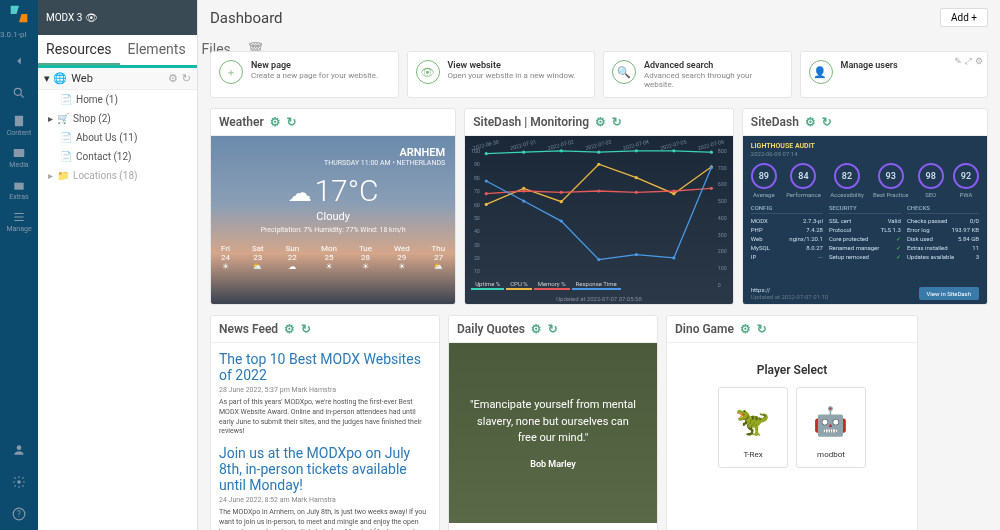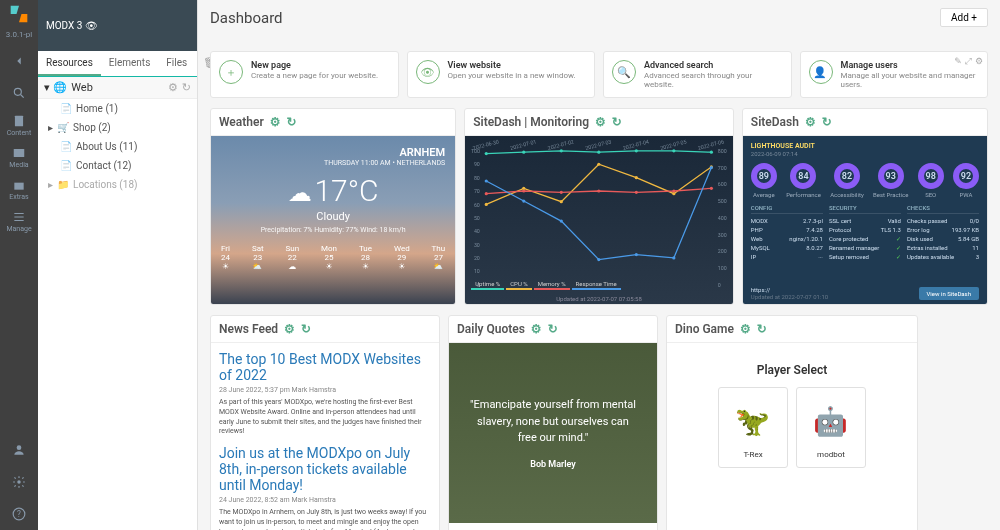--- a/index.html
+++ b/index.html
@@ -1,30 +1,30 @@
 <!DOCTYPE html>
 <html><head>
 <meta charset="utf-8">
 <style>
 * { margin:0; padding:0; box-sizing:border-box; font-family:-apple-system,BlinkMacSystemFont,"Segoe UI",Roboto,Arial,sans-serif; }
 body { background:#f5f5f5; color:#333; font-size:11px; overflow:hidden; }
 .app { display:flex; height:530px; width:1000px; }
 
 
-.rail { width:38px; background:#404040; color:#a8b8c0; display:flex; flex-direction:column; align-items:center; padding-top:0; }
+.rail { width:38px; background:#0c4a6e; color:#a8b8c0; display:flex; flex-direction:column; align-items:flex-start; padding-top:0; }
 .rail .logo { width:38px; height:28px; display:flex; align-items:center; justify-content:center; font-size:18px; }
 .rail .ver { font-size:8px; color:#89a; padding:2px 0 6px; }
 .rail .ri { width:38px; height:32px; display:flex; flex-direction:column; align-items:center; justify-content:center; cursor:pointer; font-size:7px; color:#89a; }
 .rail .ri svg { width:14px; height:14px; margin-bottom:1px; }
 .rail .spacer { flex:1; }
 
 
 .tree { width:160px; background:#fff; border-right:1px solid #e0e0e0; display:flex; flex-direction:column; }
-.tree .hdr { background:#3a4a54; color:#fff; padding:20px 8px; font-size:10px; display:flex; align-items:center; gap:4px; }
-.tree .tabs { display:flex; border-bottom:1px solid #14b8a6; font-size:10px; }
+.tree .hdr { background:#3a4a54; color:#fff; padding:12px 8px; font-size:10px; display:flex; align-items:center; gap:4px; }
+.tree .tabs { display:flex; border-bottom:3px solid #14b8a6; font-size:14px; }
 .tree .tab { padding:6px 8px; cursor:pointer; color:#666; }
 .tree .tab.active { color:#333; border-bottom:2px solid #5a8; }
 .tree .tabs .trash { margin-left:auto; padding:6px 8px; color:#999; }
 .tree .root { display:flex; align-items:center; padding:4px 6px; background:#f8f8f8; border-bottom:1px solid #eee; gap:4px; }
 .tree .root .globe { color:#3a8bc4; }
 .tree .root .acts { margin-left:auto; display:flex; gap:4px; color:#aaa; }
 .tree ul { list-style:none; padding-left:18px; }
 .tree li { padding:4px 4px; display:flex; align-items:center; gap:4px; font-size:10px; color:#555; cursor:pointer; }
 .tree li .ic { width:12px; color:#999; }
 
@@ -69,21 +69,21 @@
 .mbody .legend span { padding:1px 4px; }
 .mbody .upd { position:absolute; bottom:2px; left:0; right:0; text-align:center; font-size:6px; color:#889; }
 
 
 .sd { width:252px; }
 .sdbody { background:#1f3a52; color:#cde; height:168px; padding:6px 8px; font-size:7px; position:relative; }
 .sdbody .audit { font-size:7px; font-weight:600; color:#fd6; }
 .sdbody .adt { font-size:6px; color:#789; }
 .sdbody .rings { display:flex; justify-content:space-between; margin:6px 0; }
 .sdbody .ring { text-align:center; }
-.sdbody .ring .c { width:26px; height:26px; border-radius:50%; border:6px solid #8b5cf6; display:flex; align-items:center; justify-content:center; font-size:9px; font-weight:600; margin:0 auto; }
+.sdbody .ring .c { width:26px; height:26px; border-radius:50%; border:2px solid #8b5cf6; display:flex; align-items:center; justify-content:center; font-size:9px; font-weight:600; margin:0 auto; }
 .sdbody .ring .lb { font-size:6px; margin-top:2px; color:#9ab; }
 .sdbody .cols { display:flex; gap:6px; font-size:6px; }
 .sdbody .col { flex:1; }
 .sdbody .col h4 { font-size:6px; color:#8ab; border-bottom:1px solid #3a5268; padding-bottom:2px; margin-bottom:2px; font-weight:600; }
 .sdbody .kv { display:flex; justify-content:space-between; padding:1px 0; }
 .sdbody .kv .v { color:#cde; }
 .sdbody .ck { color:#5c5; }
 .sdbody .ftr { position:absolute; bottom:4px; left:8px; right:8px; display:flex; justify-content:space-between; align-items:center; font-size:6px; }
 .sdbody .btn { background:#3a7aa8; color:#fff; padding:3px 8px; border-radius:2px; }
 
@@ -248,21 +248,20 @@
         <div class="qc-ic">🔍</div>
         <div>
             <div class="qc-t">Advanced search</div>
             <div class="qc-d">Advanced search through your website.</div>
           </div>
       </div>
       <div class="qcard">
         <div class="qc-ic">👤</div>
         <div>
             <div class="qc-t">Manage users</div>
-            <div class="qc-d">Manage all your website and manager users.</div>
           </div>
         <div class="qc-acts">
             <span>✎</span>
             <span>⤢</span>
             <span>⚙</span>
           </div>
       </div>
     </div>
 
     <div class="row2">

